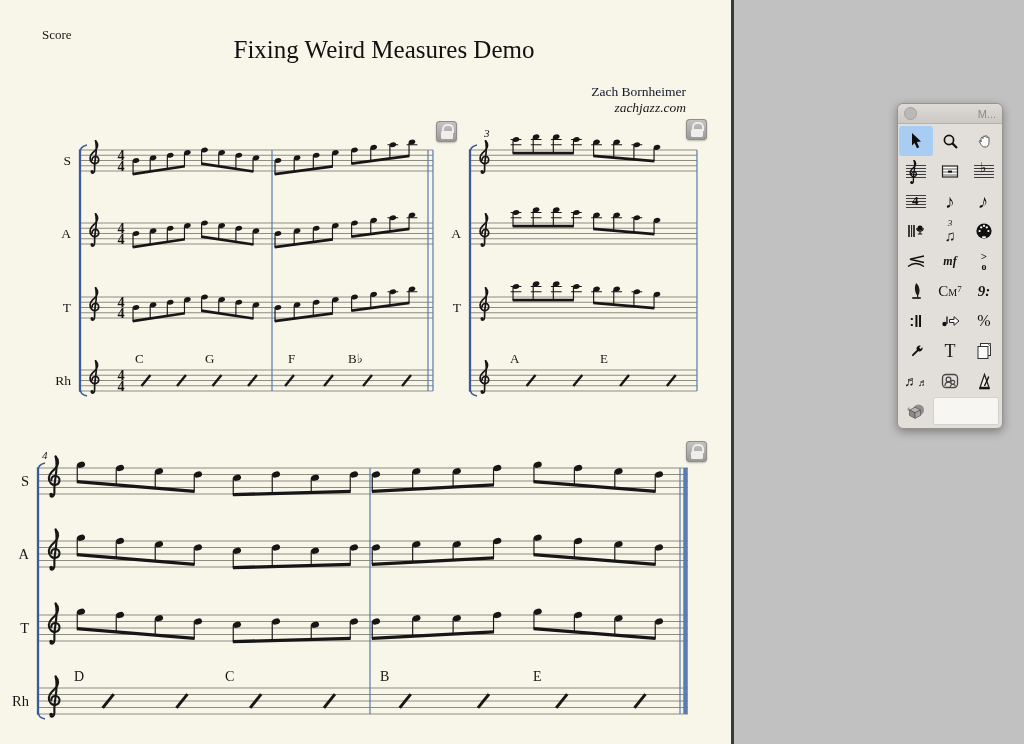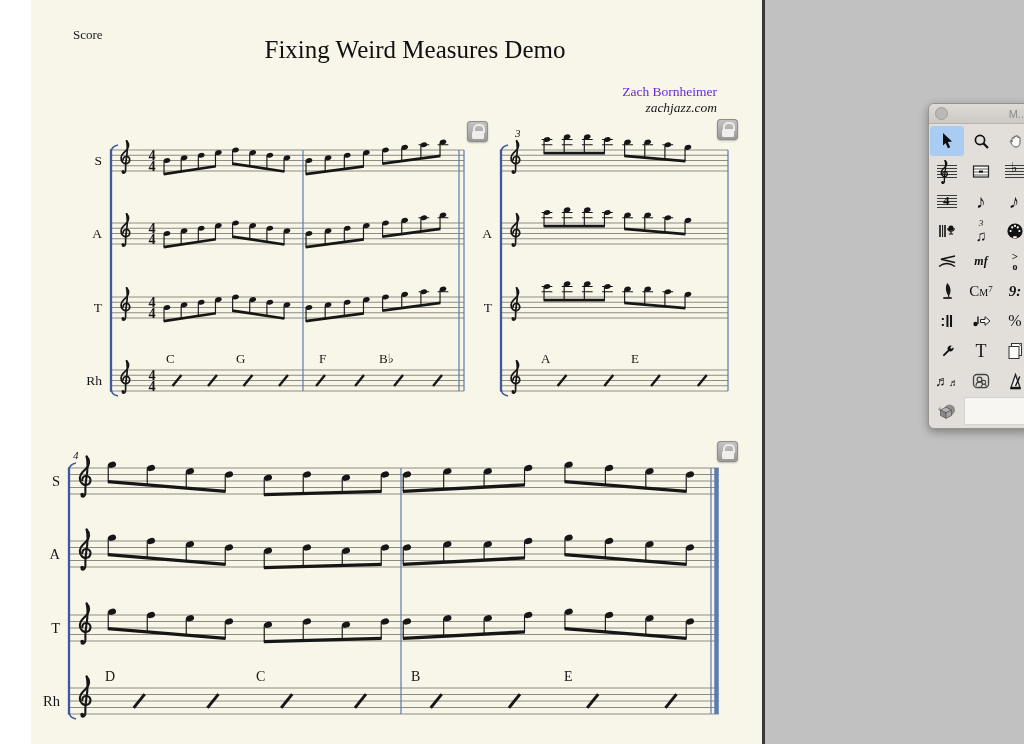--- a/index.html
+++ b/index.html
@@ -1,24 +1,24 @@
 <!DOCTYPE html>
 <html><head>
 <meta charset="utf-8">
 <style>
   html,body{margin:0;padding:0;width:1024px;height:744px;overflow:hidden;
     font-family:"Liberation Sans", sans-serif;}
-  #desktop{position:absolute;inset:0;background:#c2c1c1;margin-left:31px;}
+  #desktop{position:absolute;inset:0;background:#c2c1c1;}
   #page{position:absolute;left:0;top:0;width:731px;height:744px;background:#f8f6e9;}
   #page-edge{position:absolute;left:731px;top:0;width:3px;height:744px;background:#3a3936;}
   .serif{font-family:"Liberation Serif","DejaVu Serif",serif;}
   #part-label{position:absolute;left:42px;top:27px;font-size:13px;color:#161616;}
   #score-title{position:absolute;left:0;top:36px;width:768px;text-align:center;
     font-size:25px;color:#101010;}
-  #composer{position:absolute;right:45px;top:84px;font-size:13.5px;color:#6d28d9;text-align:right;}
+  #composer{position:absolute;right:45px;top:84px;font-size:13.5px;color:#0f172a;text-align:right;}
   #website{position:absolute;right:45px;top:100px;font-size:13.5px;font-style:italic;color:#161616;text-align:left;}
   .lock{position:absolute;width:21px;height:21px;border-radius:4px;
     background:linear-gradient(#c6c5c3,#999896);
     box-shadow:0 1px 2px rgba(0,0,0,.25), inset 0 0 0 1px #8f8e8c;}
   .lock::before{content:"";position:absolute;left:5.5px;top:2.5px;width:8px;height:7px;
     border:2px solid #ececea;border-bottom:none;border-radius:5px 5px 0 0;}
   .lock::after{content:"";position:absolute;left:4.5px;top:9.5px;width:12px;height:8px;
     background:#efeeec;border-radius:1.5px;}
   #lock-1{left:436px;top:121px}  #lock-2{left:686px;top:119px}  #lock-3{left:686px;top:441px}
 

